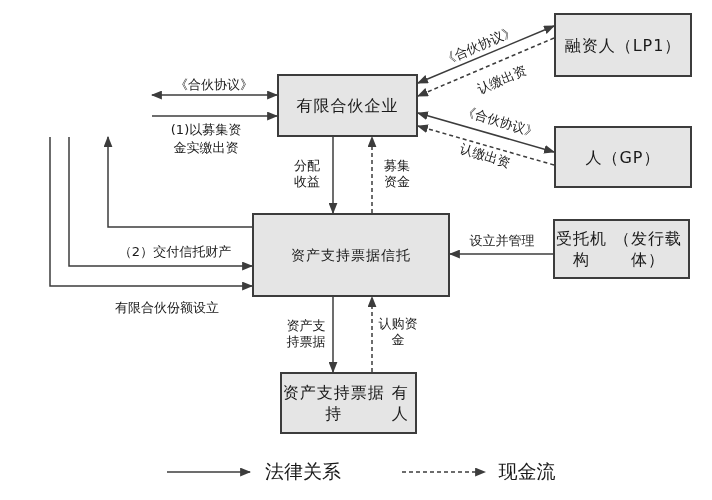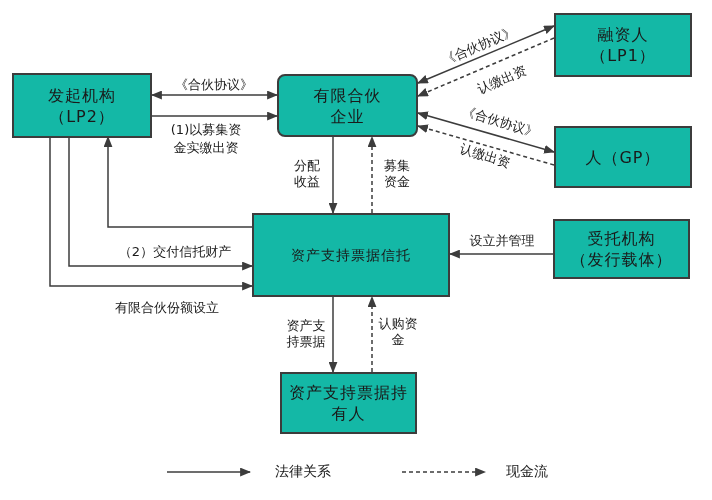--- a/index.html
+++ b/index.html
@@ -8,40 +8,40 @@
     width:712px; height:500px;
     background:#ffffff;
     font-family:"DejaVu Sans","Liberation Sans",sans-serif;
     color:#1a1a1a;
     overflow:hidden;
   }
   .connectors { position:absolute; left:0; top:0; width:712px; height:500px; }
   .box {
     position:absolute;
     border:2px solid #3c3c3c;
-    background:#14b8a6;
-    display:flex; flex-direction:column;
+    background:#e5e5e5;
+    display:flex; flex-direction:row;
     align-items:center; justify-content:center;
     font-size:16px; line-height:21px;
     text-align:center; letter-spacing:1px;
     box-sizing:border-box;
   }
   .lbl {
     position:absolute;
     font-size:13px; line-height:18px;
     text-align:center; white-space:nowrap;
     transform:translate(-50%,-50%);
     background:#ffffff; padding:0 1px;
   }
   .lbl.tight { line-height:16px; }
   .lbl.wide  { line-height:20px; }
   .lbl.rot-neg { transform:translate(-50%,-50%) rotate(-23deg); background:transparent; }
   .lbl.rot-pos { transform:translate(-50%,-50%) rotate(17deg); background:transparent; }
   .lbl span { display:block; }
-  .legend-text { position:absolute; font-size:14px; transform:translate(-50%,-50%); white-space:nowrap; }
+  .legend-text { position:absolute; font-size:19px; transform:translate(-50%,-50%); white-space:nowrap; }
 </style>
 </head>
 <body>
 
 <div class="stage">
 
   <svg class="connectors" viewBox="0 0 712 500" xmlns="http://www.w3.org/2000/svg">
     <defs>
       <marker id="ah" viewBox="0 0 10 8" refX="9" refY="4" markerWidth="11" markerHeight="9" markerUnits="userSpaceOnUse" orient="auto-start-reverse">
         <path d="M0 0 L10 4 L0 8 Z" fill="#3c3c3c"></path>
@@ -60,25 +60,21 @@
       <path d="M252 227 H108 V137" marker-end="url(#ah)"></path>
       <path d="M69 137 V266 H252" marker-end="url(#ah)"></path>
       <path d="M50 137 V286 H252" marker-end="url(#ah)"></path>
       <path d="M333 297 V372" marker-end="url(#ah)"></path>
       <path d="M372 372 V297" stroke-dasharray="4 3" marker-end="url(#ah)"></path>
       <path d="M167 472 H250" marker-end="url(#ah)"></path>
       <path d="M402 472 H485" stroke-dasharray="4 3" marker-end="url(#ah)"></path>
     </g>
   </svg>
 
-  <div class="box" style="left:12px; top:73px; width:140px; height:65px;">
-    <span>发起机构</span>
-    <span>（LP2）</span>
-  </div>
-  <div class="box" style="left:277px; top:74px; width:141px; height:63px;border-radius:8px;">
+  <div class="box" style="left:277px; top:74px; width:141px; height:63px;">
     <span>有限合伙</span>
     <span>企业</span>
   </div>
   <div class="box" style="left:554px; top:13px; width:138px; height:64px;">
     <span>融资人</span>
     <span>（LP1）</span>
   </div>
   <div class="box" style="left:554px; top:126px; width:138px; height:62px;">
     <span>人（GP）</span>
   </div>

